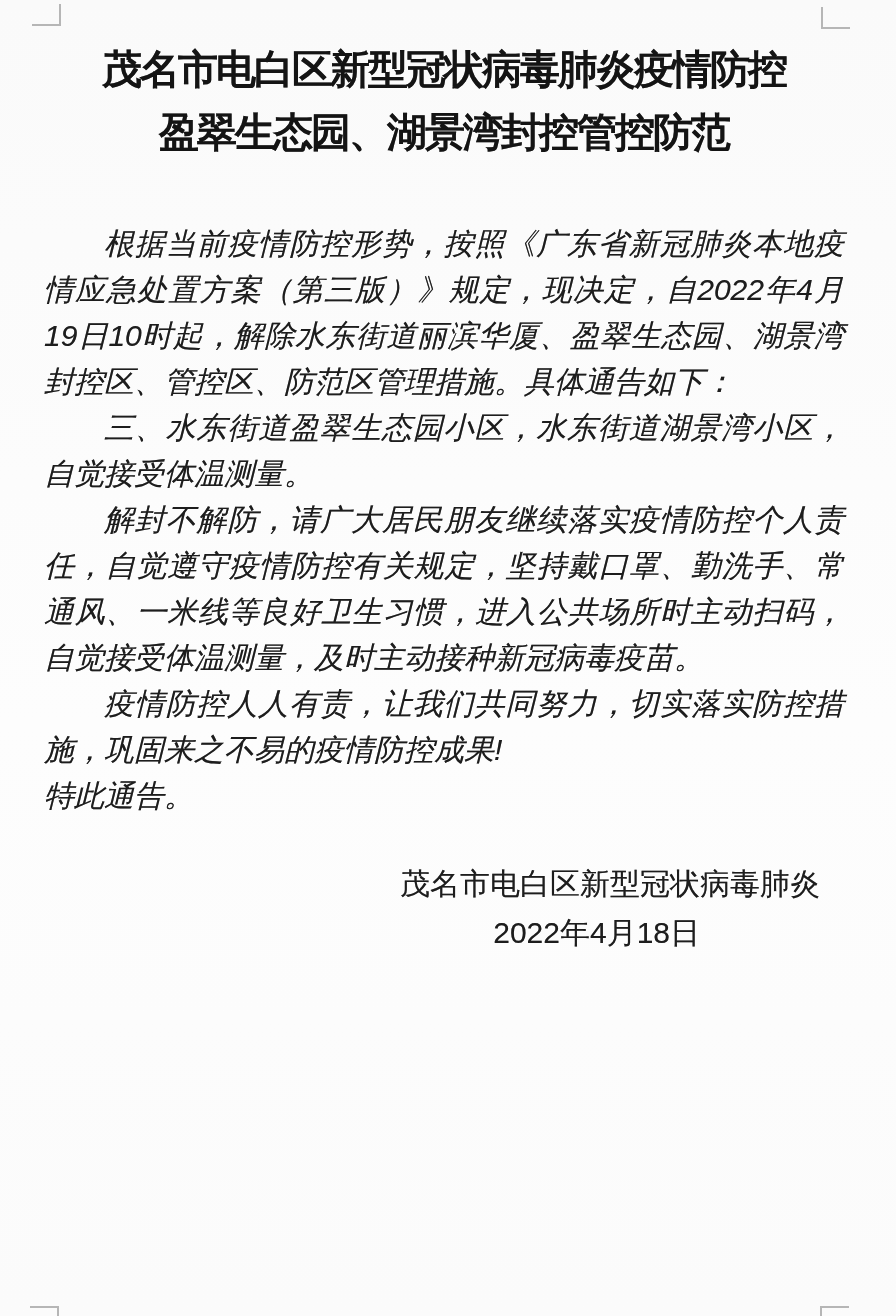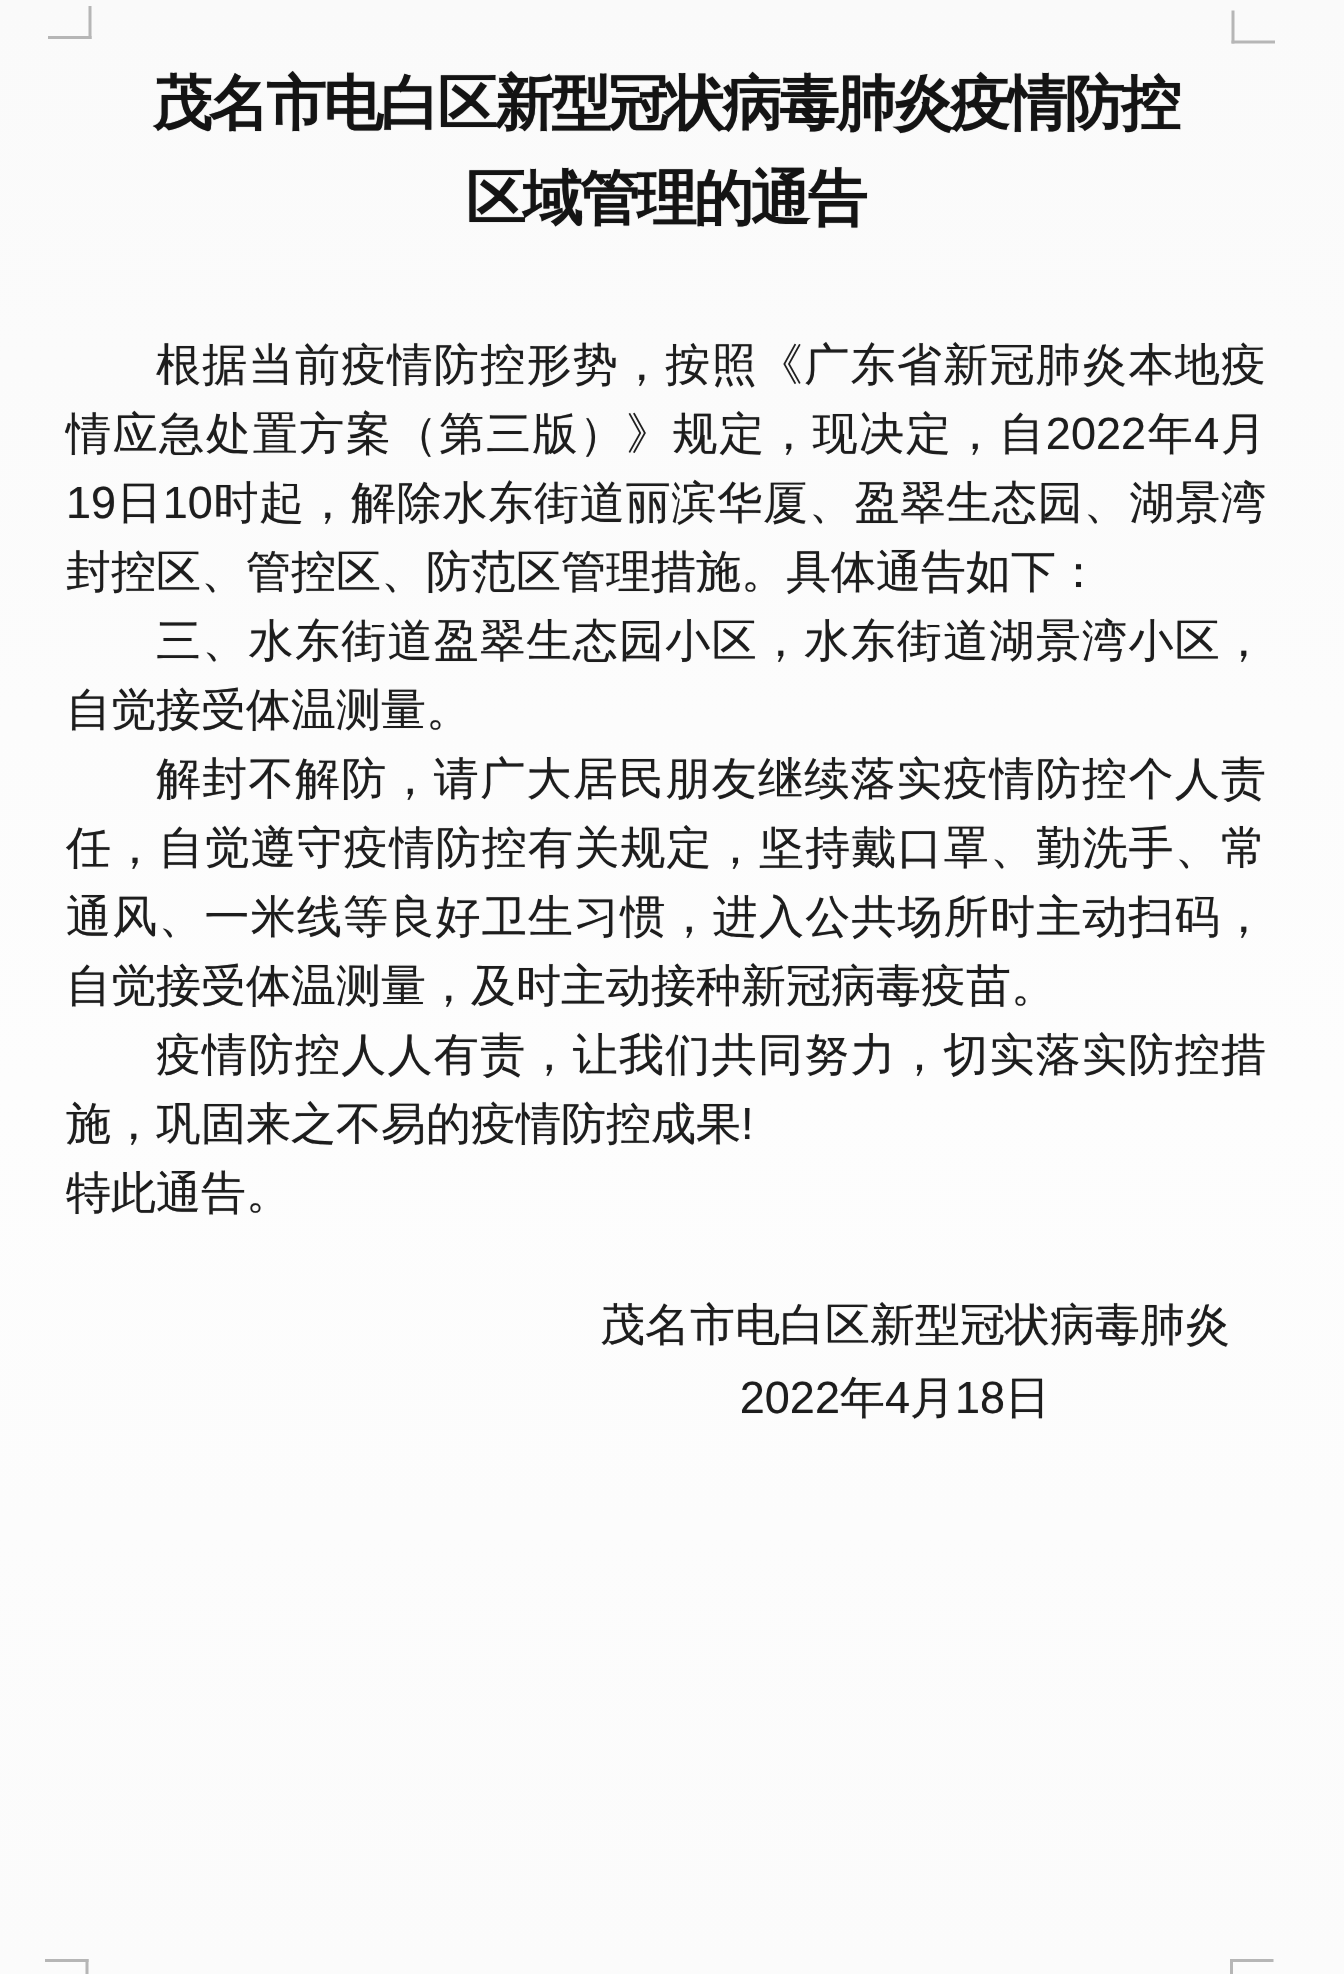--- a/index.html
+++ b/index.html
@@ -43,21 +43,21 @@
 
   .body {
     margin-top: 57px;
     font-size: 30px;
     line-height: 46px;
     font-weight: 500;
     text-align: justify;
     color: #1d1d1d;
     text-shadow: 0 0 0.5px rgba(0,0,0,0.45);
   }
-  .para { margin: 0; }
+  .para { margin: 0; font-style: italic; }
   .para.indent { text-indent: 2em; }
 
   .signature {
     margin-top: 20px;
     font-size: 30px;
     line-height: 49px;
     font-weight: 500;
     color: #1d1d1d;
     text-shadow: 0 0 0.5px rgba(0,0,0,0.45);
   }
@@ -71,21 +71,21 @@
 
 <div class="page">
 
   <div class="corner tl"></div>
   <div class="corner tr"></div>
   <div class="corner bl"></div>
   <div class="corner br"></div>
 
   <h1 class="title">
     <span class="tline">茂名市电白区新型冠状病毒肺炎疫情防控</span>
-    <span class="tline">区域管理的通告</span>
+    <span class="tline">盈翠生态园、湖景湾封控管控防范</span>
   </h1>
 
   <div class="body">
     <p class="para indent">根据当前疫情防控形势，按照《广东省新冠肺炎本地疫情应急处置方案（第三版）》规定，现决定，自2022年4月19日10时起，解除水东街道丽滨华厦、盈翠生态园、湖景湾封控区、管控区、防范区管理措施。具体通告如下：</p>
     <p class="para indent">三、水东街道盈翠生态园小区，水东街道湖景湾小区，自觉接受体温测量。</p>
     <p class="para indent">解封不解防，请广大居民朋友继续落实疫情防控个人责任，自觉遵守疫情防控有关规定，坚持戴口罩、勤洗手、常通风、一米线等良好卫生习惯，进入公共场所时主动扫码，自觉接受体温测量，及时主动接种新冠病毒疫苗。</p>
     <p class="para indent">疫情防控人人有责，让我们共同努力，切实落实防控措施，巩固来之不易的疫情防控成果!</p>
     <p class="para no-indent">特此通告。</p>
   </div>
 

